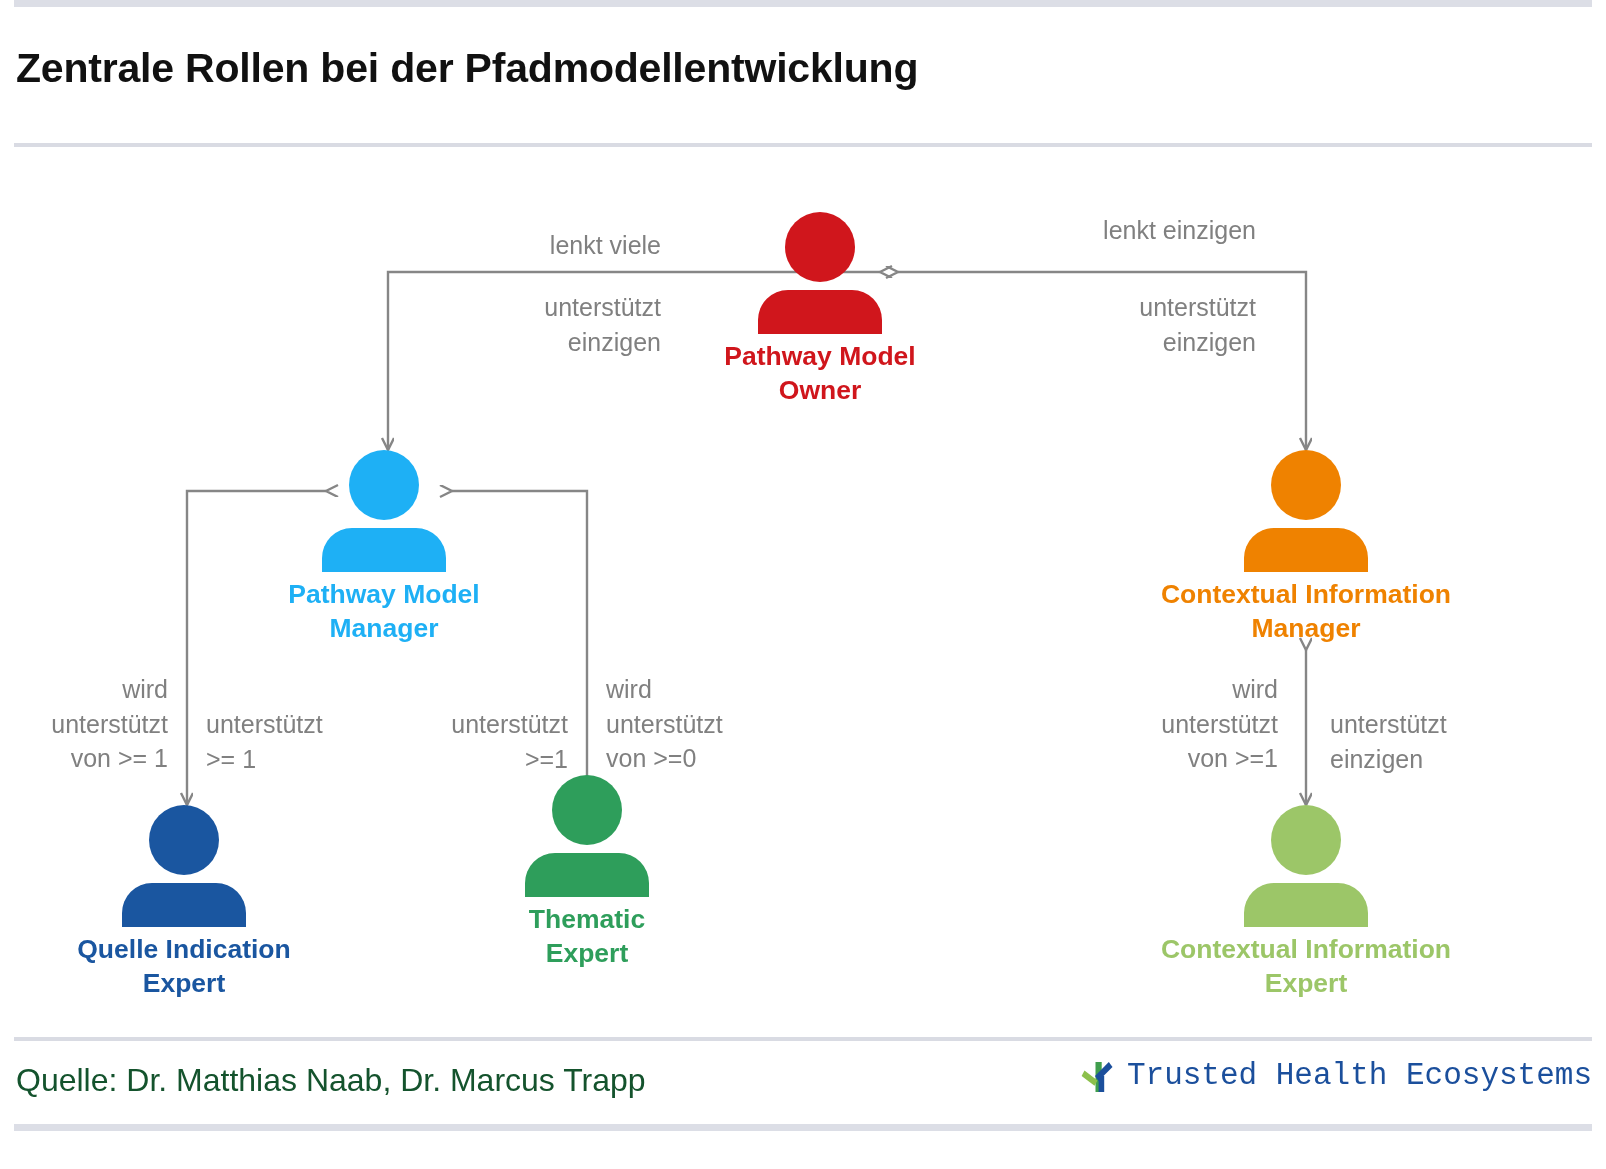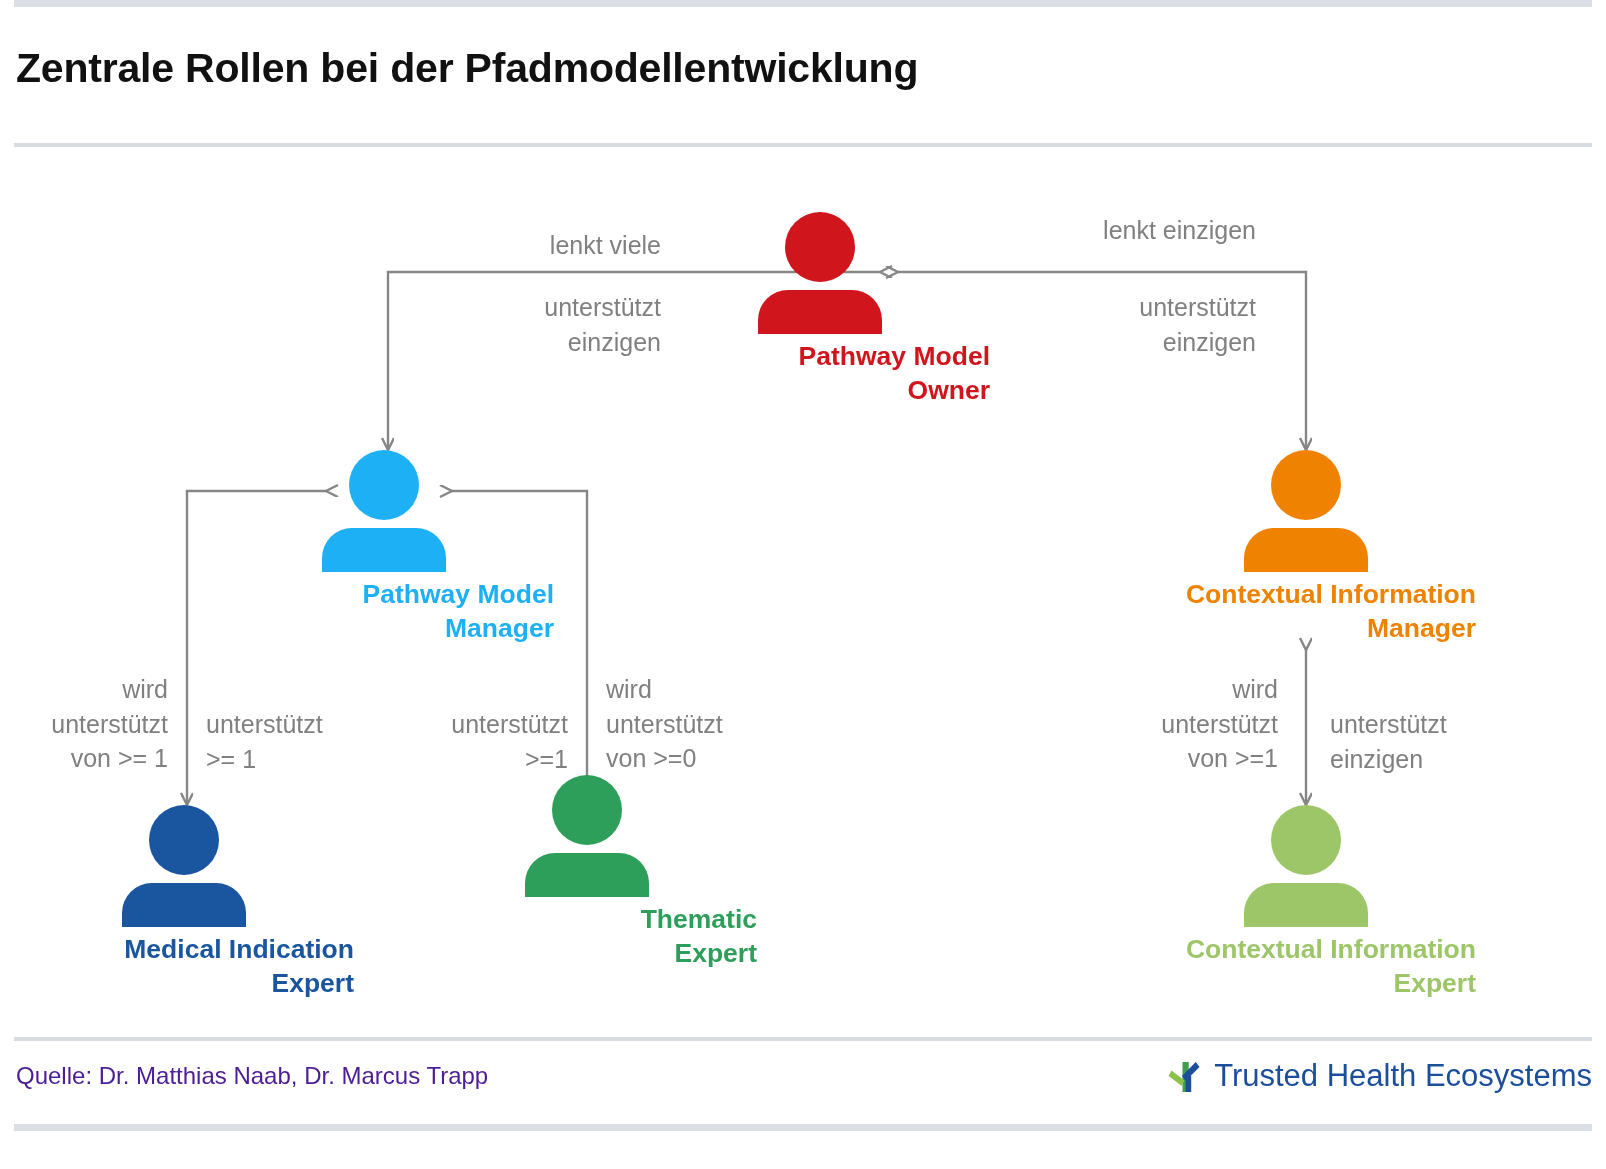--- a/index.html
+++ b/index.html
@@ -57,21 +57,21 @@
     left: 0;
     top: 0;
     width: 1606px;
     height: 880px;
   }
 
   
   .node {
     position: absolute;
     width: 340px;
-    text-align: right;
+    text-align: center;
   }
   .person {
     width: 120px;
     margin: 0 auto;
     position: relative;
     height: 120px;
   }
   .person .head {
     position: absolute;
     left: 50%;
@@ -110,31 +110,32 @@
   }
   .el-center { text-align: right; }
   .el-right  { text-align: right; }
   .el-left   { text-align: left; }
 
   
   .source {
     position: absolute;
     left: 16px;
     top: 1062px;
-    font-size: 24px;
-    color: #4c1d95;
+    font-size: 32px;
+    color: #14532d;
     white-space: nowrap;
   }
   .logo {
     position: absolute;
     right: 14px;
     top: 1058px;
     display: flex;
-    align-items: center;
+    align-items: flex-start;
     gap: 12px;
+    font-family: Liberation Mono, monospace;
   }
   .logo-text {
     font-size: 31px;
     color: #1b4f9c;
     white-space: nowrap;
   }
 </style>
 </head>
 <body>
 
@@ -201,21 +202,21 @@
         <div>Manager</div>
       </div>
     </div>
 
     <div class="node" style="left:14px; top:655px;">
       <div class="person" style="color:#1a56a0;">
         <div class="head"></div>
         <div class="body"></div>
       </div>
       <div class="node-label" style="color:#1a56a0;">
-        <div>Medical Indication</div>
+        <div>Quelle Indication</div>
         <div>Expert</div>
       </div>
     </div>
 
     <div class="node" style="left:417px; top:625px;">
       <div class="person" style="color:#2e9e5b;">
         <div class="head"></div>
         <div class="body"></div>
       </div>
       <div class="node-label" style="color:#2e9e5b;">

